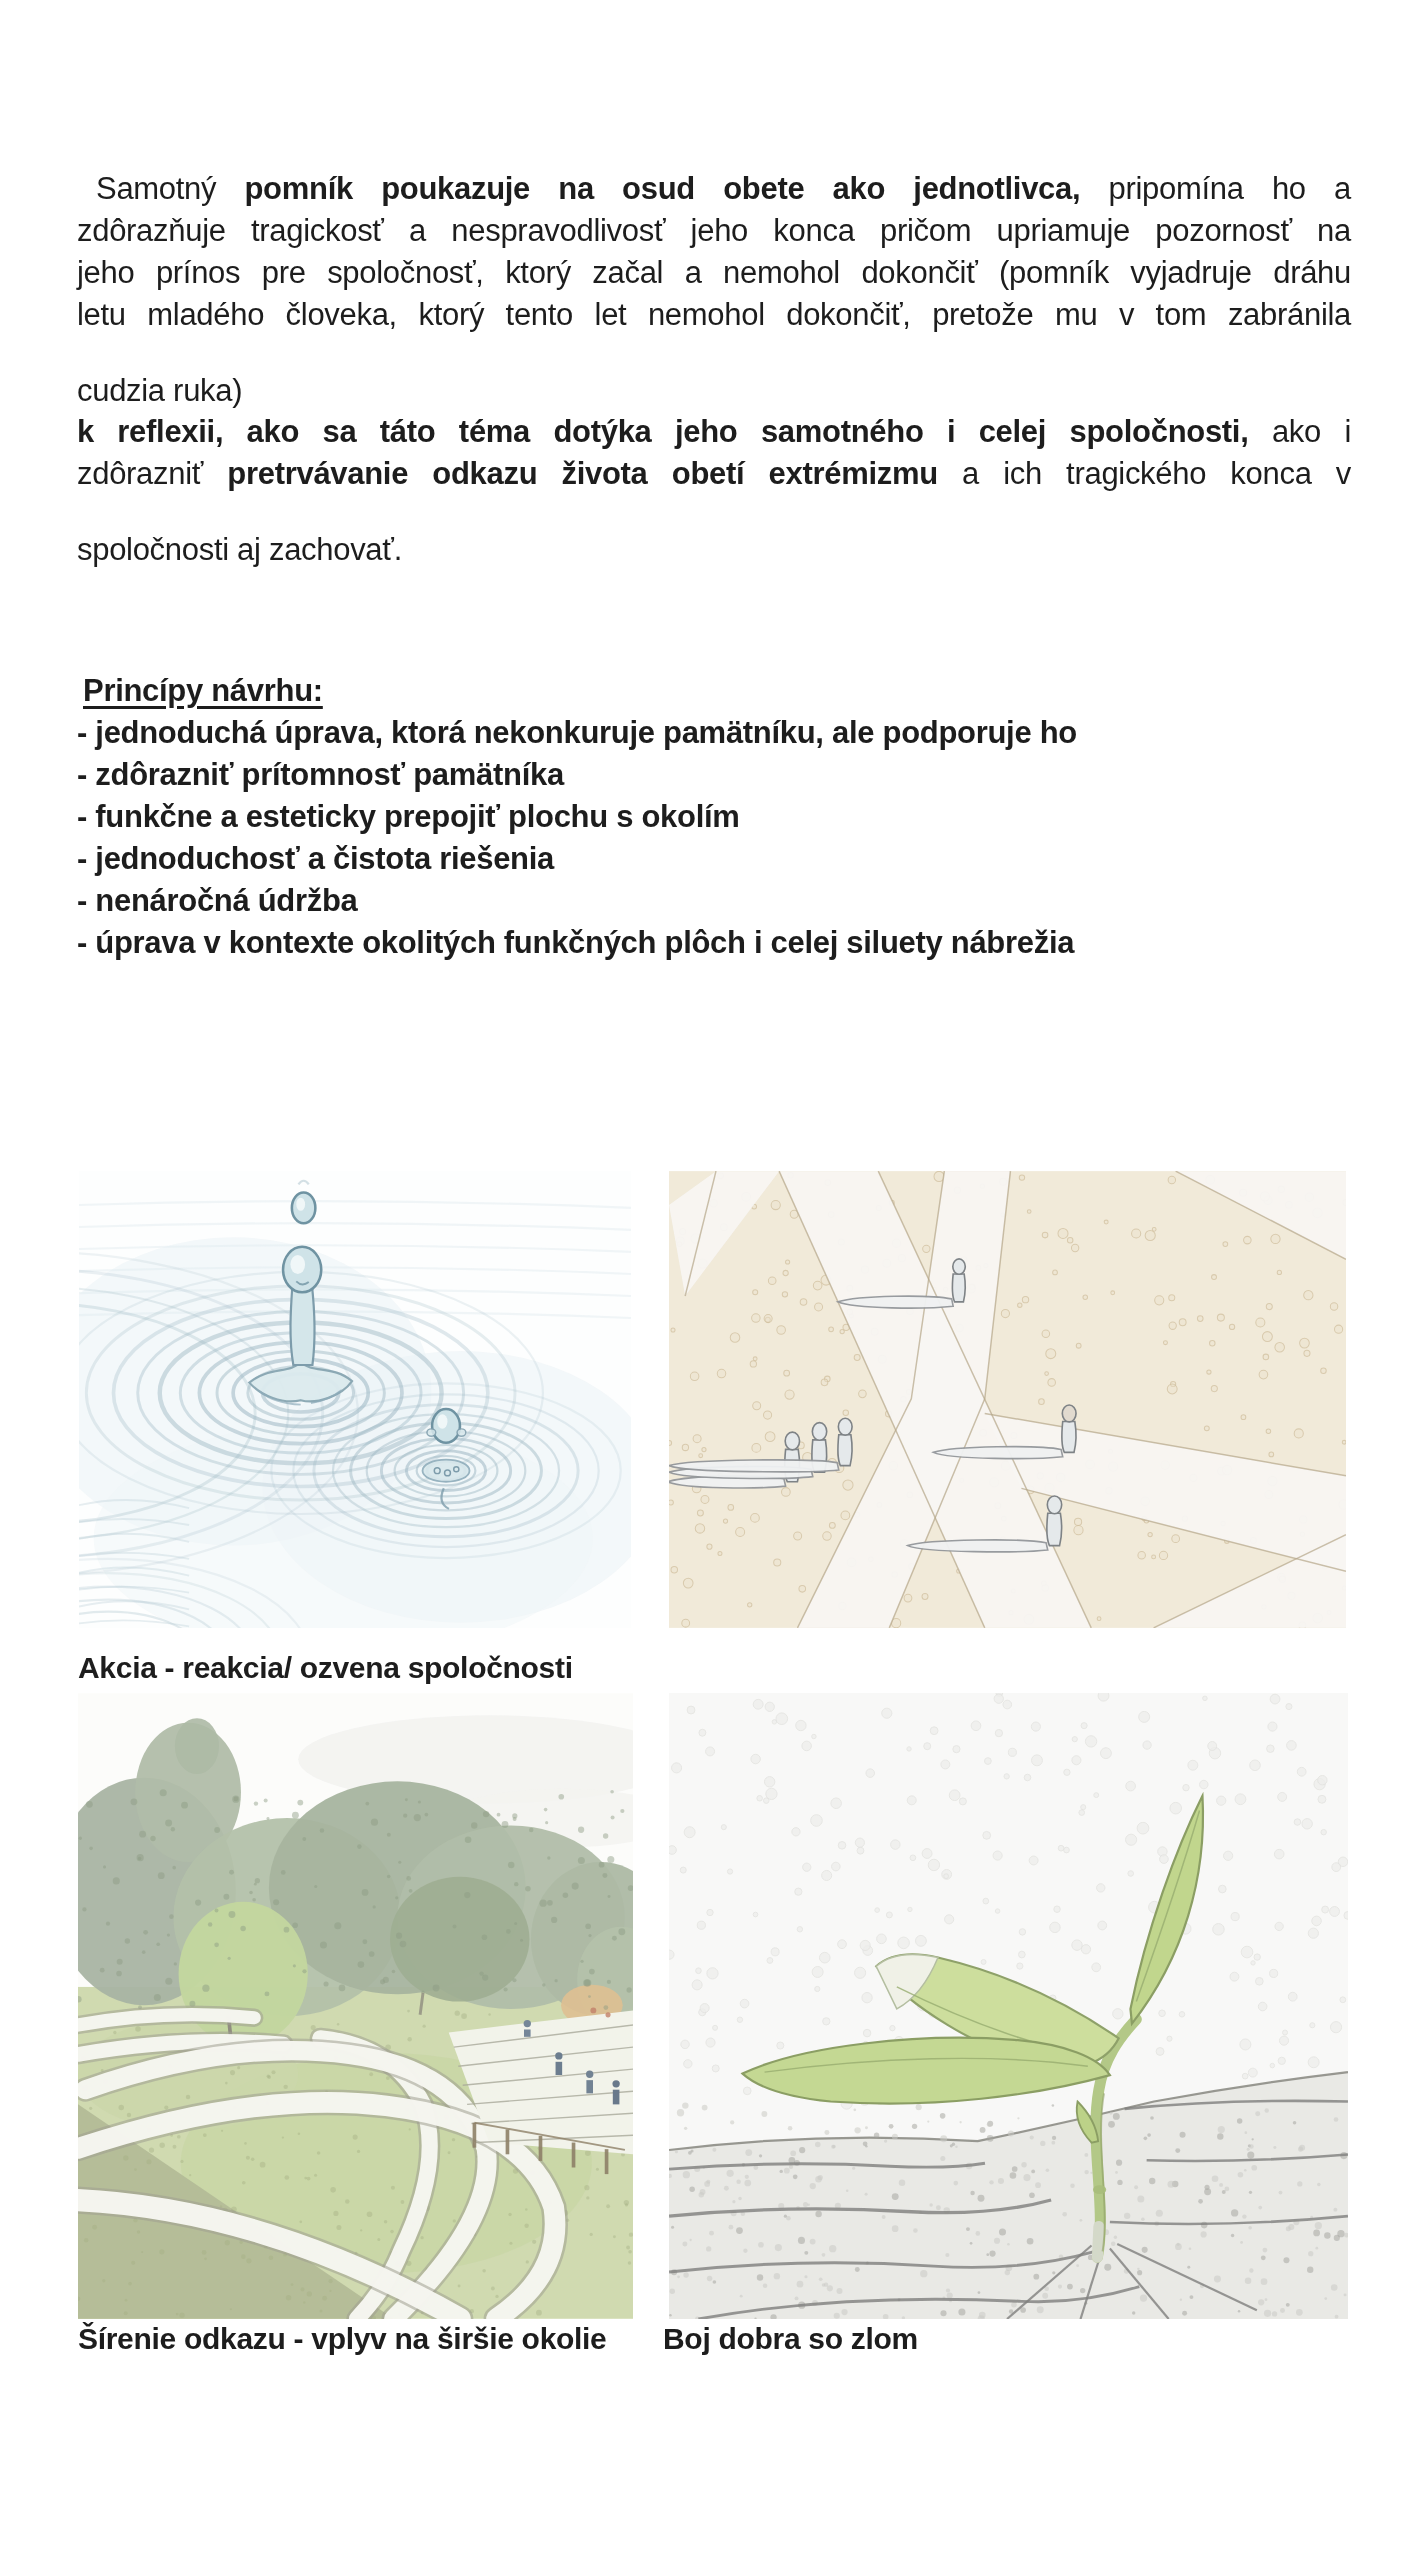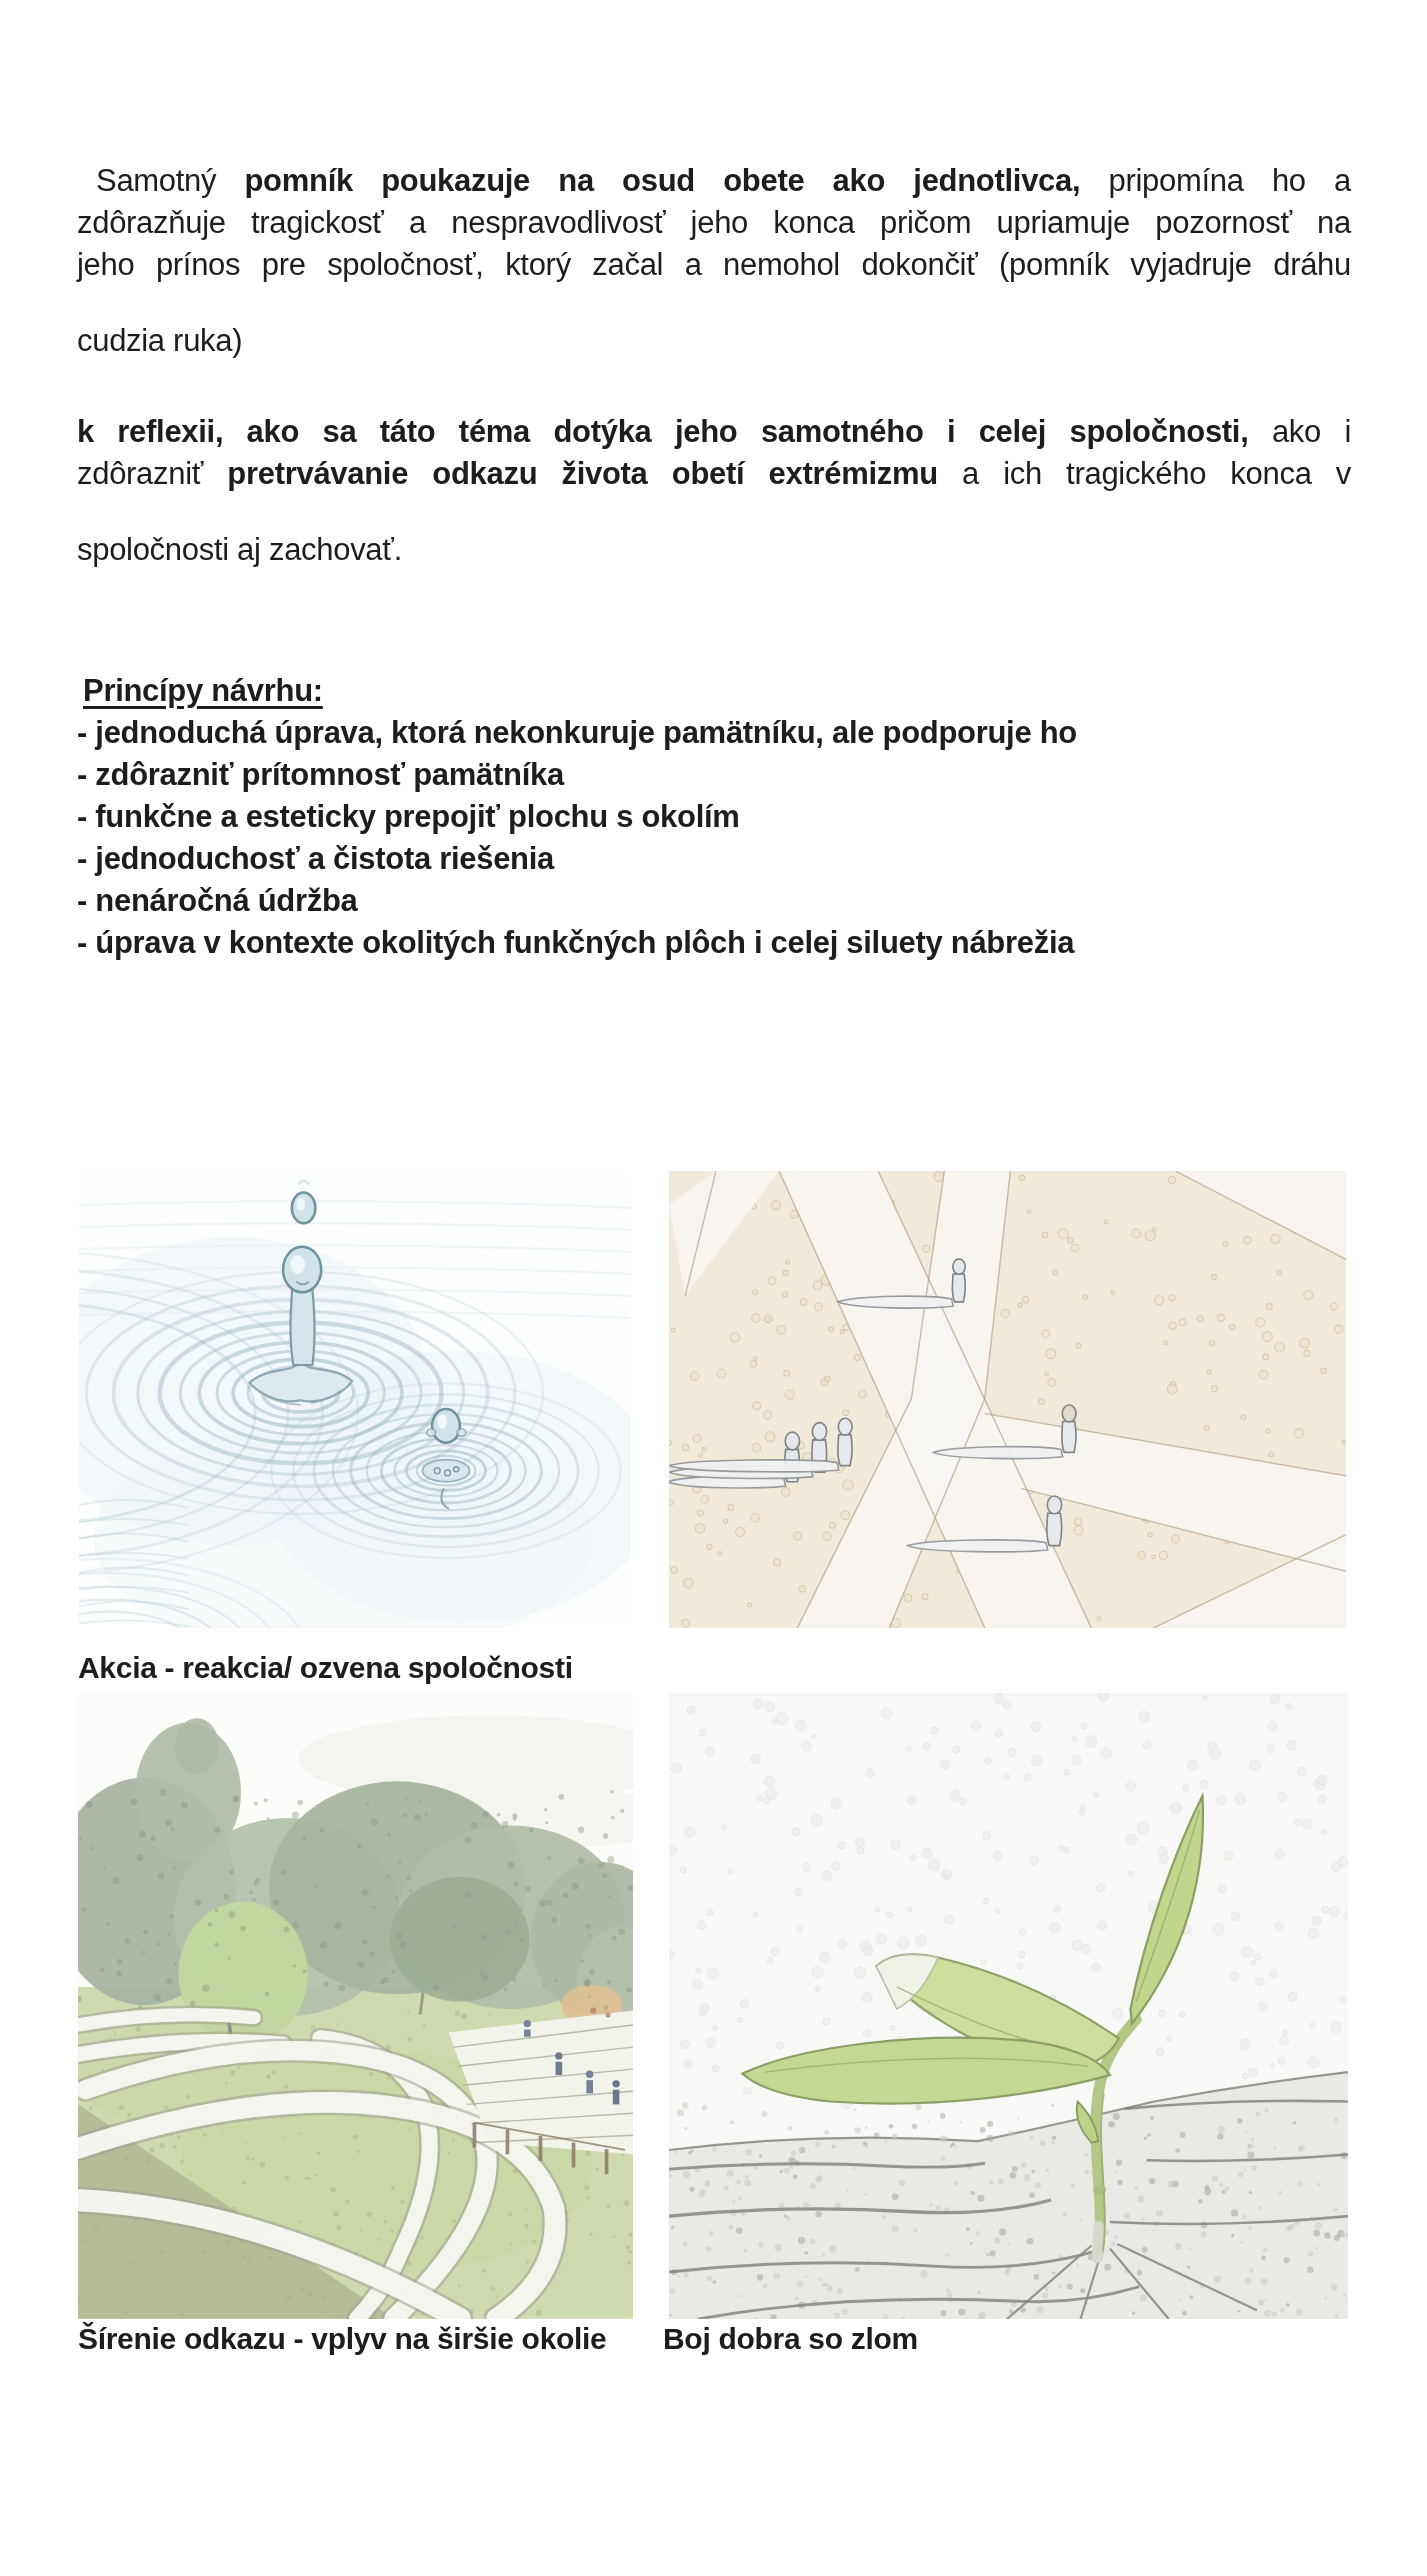--- a/index.html
+++ b/index.html
@@ -15,24 +15,25 @@
   .bullets{position:absolute;font-size:31px;line-height:42px;letter-spacing:-0.3px;}
   .caption{position:absolute;font-size:30px;line-height:37px;white-space:nowrap;letter-spacing:-0.3px;}
   .fig{position:absolute;}
   .fig svg{display:block;}
 </style>
 </head>
 <body>
 
 <div class="page">
 
-  <div class="para" style="left:77px;top:160px;width:1274px;">
+  <div class="para" style="left:77px;top:168px;width:1274px;">
       <div class="pline first"><span>Samotný </span><b>pomník poukazuje na osud obete ako jednotlivca,</b><span> pripomína ho a</span></div>
       <div class="pline"><span>zdôrazňuje tragickosť a nespravodlivosť jeho konca pričom upriamuje pozornosť na</span></div>
       <div class="pline"><span>jeho prínos pre spoločnosť, ktorý začal a nemohol dokončiť (pomník vyjadruje dráhu</span></div>
+      <div class="pline"><span>letu mladého človeka, ktorý tento let nemohol dokončiť, pretože mu v tom zabránila</span></div>
       <div class="pline last"><span>cudzia ruka)</span></div>
     </div>
 
   <div class="para" style="left:77px;top:411px;width:1274px;">
       <div class="pline"><b>k reflexii, ako sa táto téma dotýka jeho samotného i celej spoločnosti,</b><span> ako i</span></div>
       <div class="pline"><span>zdôrazniť </span><b>pretrvávanie odkazu života obetí extrémizmu</b><span> a ich tragického konca v</span></div>
       <div class="pline last"><span>spoločnosti aj zachovať.</span></div>
     </div>
 
   <div class="heading" style="left:83px;top:670px;font-weight:bold;">

